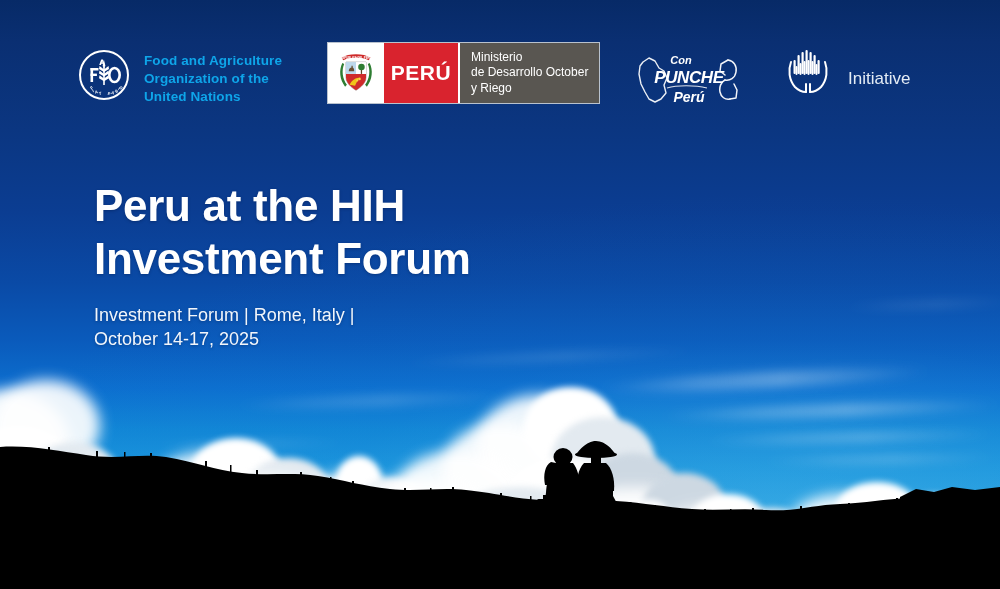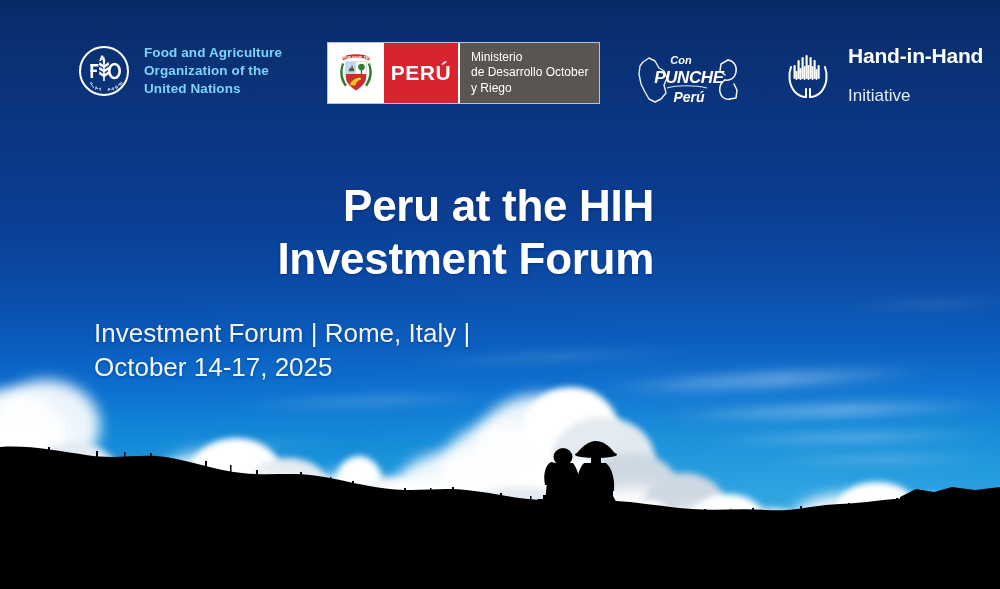--- a/index.html
+++ b/index.html
@@ -83,26 +83,27 @@
     left: 0; top: 0;
     width: 1000px; height: 135px;
   }
   .logo { position: absolute; display: flex; align-items: center; }
 
   
   .fao { left: 78px; top: 44px; }
   .fao-mark { width: 52px; height: 52px; flex: 0 0 52px; }
   .fao-text {
     margin-left: 14px;
-    color: #7dd3fc;
+    color: #0ea5e9;
     font-size: 13.5px;
     line-height: 1.33;
     font-weight: 700;
     letter-spacing: .1px;
     white-space: pre-line;
+    margin-top: 8px;
   }
 
   
   .minag { left: 327px; top: 42px; }
   .minag-box {
     display: flex;
     align-items: stretch;
     height: 62px;
     border: 1px solid #b9c2ce;
     background: #fff;
@@ -152,26 +153,25 @@
   }
   .title {
     color: #ffffff;
     font-size: 44px;
     font-weight: 700;
     line-height: 1.20;
     letter-spacing: -.3px;
     white-space: pre-line;
     margin: 0;
     text-shadow: 0 1px 3px rgba(0,20,60,.35);
-    text-align: right;
   }
   .subtitle {
-    margin-top: 30px;
+    margin-top: 18px;
     color: #f2f6fb;
-    font-size: 26px;
+    font-size: 18px;
     font-weight: 400;
     line-height: 1.33;
     white-space: pre-line;
     text-shadow: 0 1px 3px rgba(0,20,60,.35);
   }
 </style>
 </head>
 <body>
 
 <div id="banner">
@@ -474,21 +474,20 @@
             <rect x="13.5" y="22" width="2.0" height="9" rx="1"></rect>
             <rect x="17.5" y="19" width="2.0" height="12" rx="1"></rect>
             <rect x="21.5" y="17" width="2.0" height="14" rx="1"></rect>
             <rect x="25.5" y="16" width="2.0" height="15" rx="1"></rect>
             <rect x="29.5" y="17" width="2.0" height="14" rx="1"></rect>
             <rect x="33.5" y="20" width="2.0" height="11" rx="1"></rect>
           </g>
         </svg>
       </div>
       <div class="hih-text">
-        <div class="hih-l1">Hand-in-Hand</div>
         <div class="hih-l2">Initiative</div>
       </div>
     </div>
 
   </div>
 
   <div class="headline">
     <h1 class="title">Peru at the HIH
 Investment Forum</h1>
     <div class="subtitle">Investment Forum | Rome, Italy |

